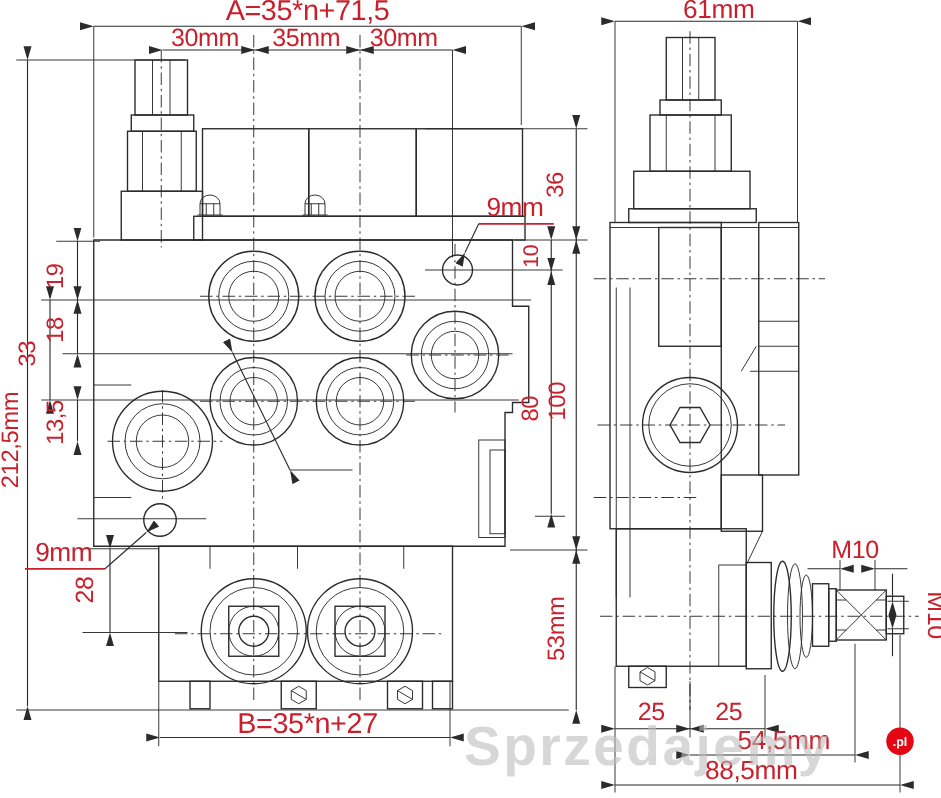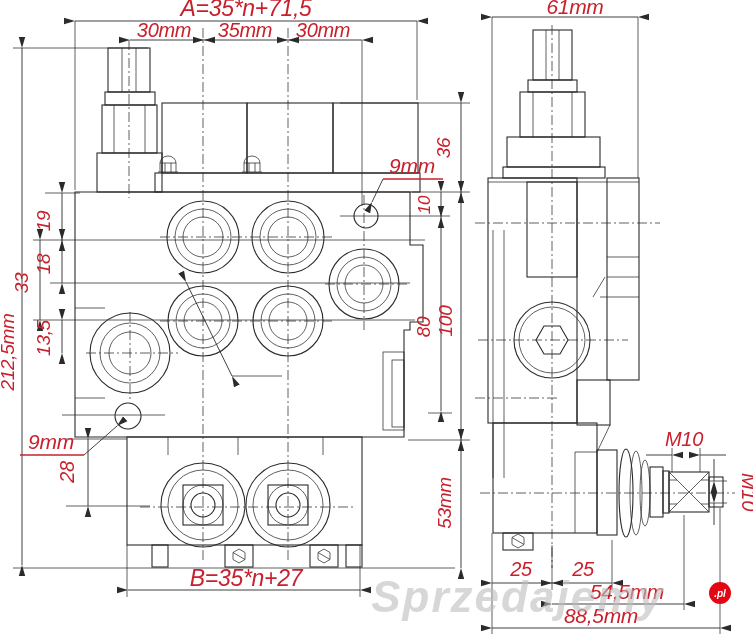--- a/index.html
+++ b/index.html
@@ -3,21 +3,21 @@
 <meta charset="utf-8">
 <style>
   :root{
     --dimension_text:#c8202c;
     --line:#2b2b2b;
     --watermark:#bdbdbd;
     --badge:#e30613;
   }
   html,body{margin:0;padding:0;background:#ffffff;}
   .stage{position:relative;width:753px;height:638px;background:#ffffff;overflow:hidden;
-         font-family:"Liberation Sans", sans-serif;font-style:italic;}
+         font-family:"Liberation Sans", sans-serif;}
   svg{display:block}
   .ln{stroke:var(--line);fill:none;stroke-width:1.1;}
   .thin{stroke:var(--line);fill:none;stroke-width:0.75;}
   .cl{stroke:var(--line);fill:none;stroke-width:0.75;stroke-dasharray:10 3 2 3;}
   .dim{stroke:var(--line);fill:none;stroke-width:0.9;}
   .redln{stroke:var(--dimension_text);fill:none;stroke-width:1.4;}
   .red{fill:var(--dimension_text);font-family:"Liberation Sans", sans-serif;letter-spacing:-0.3px;}
   .wm{fill:var(--watermark);opacity:0.6;font-weight:bold;letter-spacing:2px;}
   .badge{fill:var(--badge);}
   .badge-txt{fill:#ffffff;font-weight:bold;}

